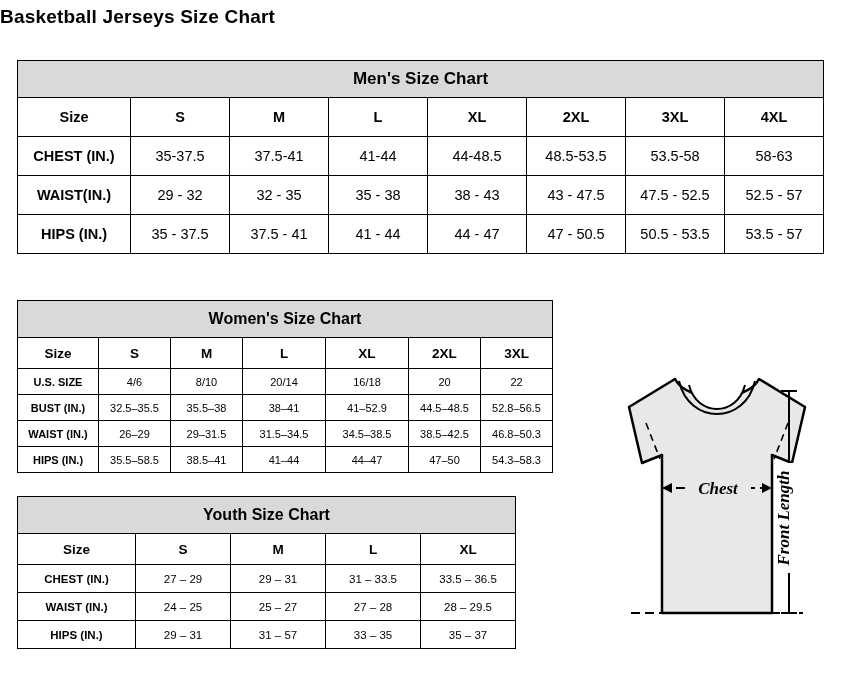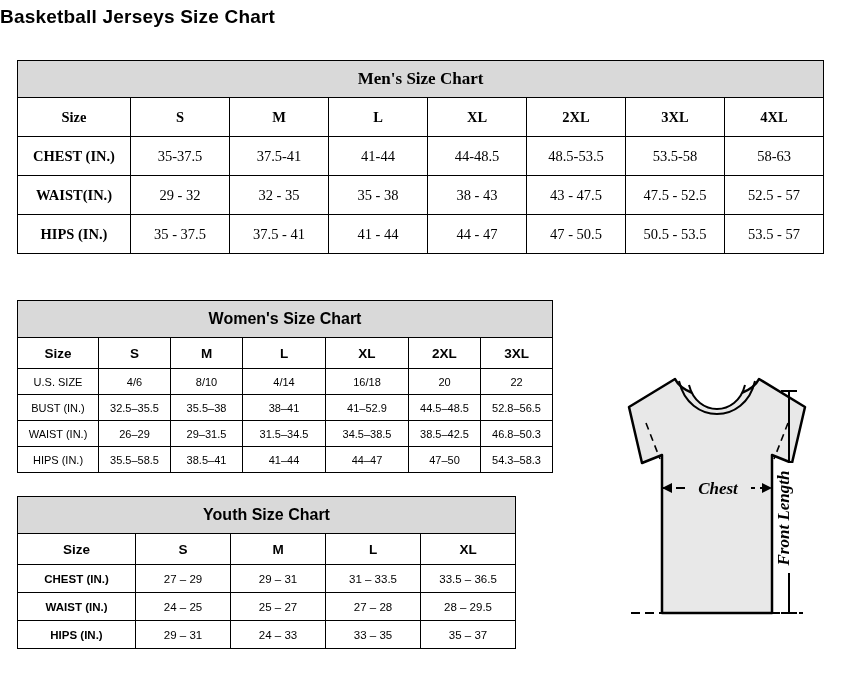--- a/index.html
+++ b/index.html
@@ -46,21 +46,20 @@
   .col-head {
     font-weight: bold;
   }
 
   
   #mens-table {
     position: absolute;
     left: 17px;
     top: 60px;
     width: 659px;
-    font-family: Liberation Serif, serif;
   }
   #mens-table .chart-head {
     font-size: 17px;
     height: 34px;
   }
   #mens-table td {
     height: 36px;
     font-size: 14.5px;
   }
   #mens-table .col-head, #mens-table .row-head {
@@ -82,21 +81,21 @@
   #womens-table .col-head {
     font-size: 13.5px;
     height: 28px;
   }
   #womens-table td {
     height: 23px;
     font-size: 11px;
   }
   #womens-table .row-head {
     font-size: 11px;
-    font-weight: normal;
+    font-weight: bold;
   }
 
   
   #youth-table {
     position: absolute;
     left: 17px;
     top: 496px;
     width: 498px;
   }
   #youth-table .chart-head {
@@ -224,21 +223,21 @@
       <td class="col-head">M</td>
       <td class="col-head">L</td>
       <td class="col-head">XL</td>
       <td class="col-head">2XL</td>
       <td class="col-head">3XL</td>
     </tr>
     <tr>
       <td class="row-head">U.S. SIZE</td>
       <td>4/6</td>
       <td>8/10</td>
-      <td>4/14</td>
+      <td>20/14</td>
       <td>16/18</td>
       <td>20</td>
       <td>22</td>
     </tr>
     <tr>
       <td class="row-head">BUST  (IN.)</td>
       <td>32.5–35.5</td>
       <td>35.5–38</td>
       <td>38–41</td>
       <td>41–52.9</td>
@@ -295,21 +294,21 @@
     <tr>
       <td class="row-head">WAIST  (IN.)</td>
       <td>24 – 25</td>
       <td>25 – 27</td>
       <td>27 – 28</td>
       <td>28 – 29.5</td>
     </tr>
     <tr>
       <td class="row-head">HIPS  (IN.)</td>
       <td>29 – 31</td>
-      <td>24 – 33</td>
+      <td>31 – 57</td>
       <td>33 – 35</td>
       <td>35 – 37</td>
     </tr>
   </tbody>
 </table>
 
 <div id="shirt-diagram">
   <svg width="300" height="310" viewBox="0 0 300 310" xmlns="http://www.w3.org/2000/svg">
 
     <g>

